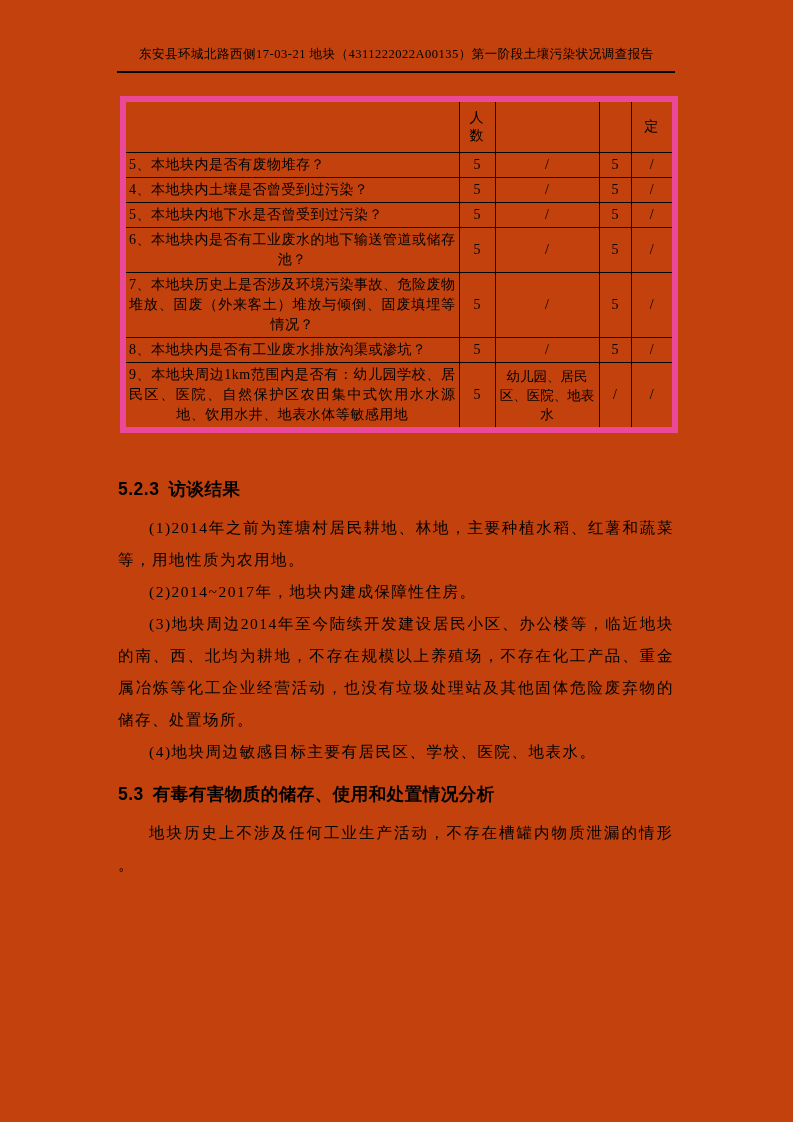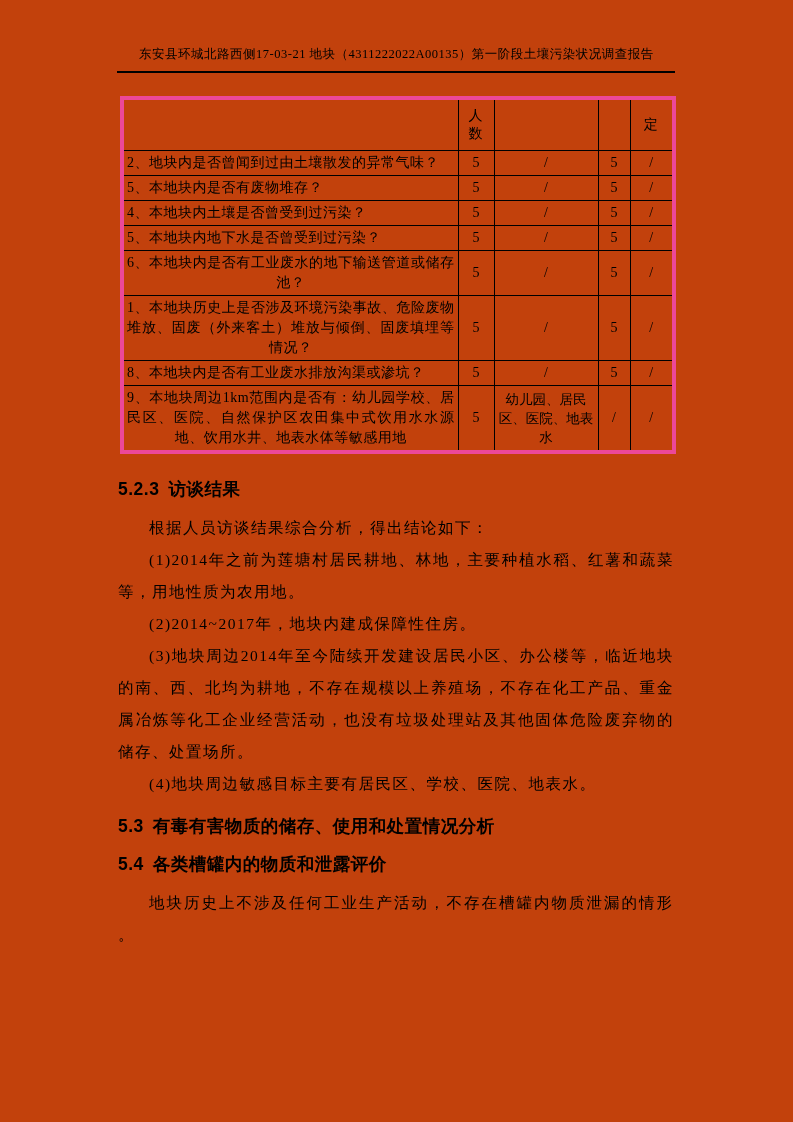--- a/index.html
+++ b/index.html
@@ -23,21 +23,21 @@
   .header-rule {
     position:absolute; top:71px; left:117px; width:558px;
     border-top:2px solid #000; height:0;
   }
 
   
   .table-wrap { position:absolute; top:96px; left:120px; width:552px; }
   table.survey {
     border-collapse:collapse; table-layout:fixed;
     width:552px;
-    border:4px solid #ec4899;
+    border:6px solid #ec4899;
     font-size:14px;
   }
   table.survey td {
     border:1px solid #000;
     vertical-align:middle;
     overflow:hidden;
   }
   table.survey tr.hdr td { padding:7px 3px; text-align:center; letter-spacing:1px; }
   td.q  { padding:2px 3px; line-height:20px; text-align:left; letter-spacing:0.5px; }
   td.q.jc { text-align:justify; text-align-last:center; }
@@ -93,27 +93,20 @@
       <tbody>
         <tr class="hdr">
           <td></td>
           <td>人数</td>
           <td></td>
           <td></td>
           <td>定</td>
         </tr>
 
         <tr>
-          <td class="q">2、地块内是否曾闻到过由土壤散发的异常气味？</td>
-          <td class="c">5</td>
-          <td class="c">/</td>
-          <td class="c">5</td>
-          <td class="c">/</td>
-        </tr>
-        <tr>
           <td class="q">5、本地块内是否有废物堆存？</td>
           <td class="c">5</td>
           <td class="c">/</td>
           <td class="c">5</td>
           <td class="c">/</td>
         </tr>
         <tr>
           <td class="q">4、本地块内土壤是否曾受到过污染？</td>
           <td class="c">5</td>
           <td class="c">/</td>
@@ -128,21 +121,21 @@
           <td class="c">/</td>
         </tr>
         <tr>
           <td class="q jc">6、本地块内是否有工业废水的地下输送管道或储存池？</td>
           <td class="c">5</td>
           <td class="c">/</td>
           <td class="c">5</td>
           <td class="c">/</td>
         </tr>
         <tr>
-          <td class="q jc">1、本地块历史上是否涉及环境污染事故、危险废物堆放、固废（外来客土）堆放与倾倒、固废填埋等情况？</td>
+          <td class="q jc">7、本地块历史上是否涉及环境污染事故、危险废物堆放、固废（外来客土）堆放与倾倒、固废填埋等情况？</td>
           <td class="c">5</td>
           <td class="c">/</td>
           <td class="c">5</td>
           <td class="c">/</td>
         </tr>
         <tr>
           <td class="q">8、本地块内是否有工业废水排放沟渠或渗坑？</td>
           <td class="c">5</td>
           <td class="c">/</td>
           <td class="c">5</td>
@@ -157,31 +150,27 @@
         </tr>
       </tbody>
     </table>
   </div>
 
   <div class="content">
 
     <h3>
       <span class="hnum">5.2.3</span><span>访谈结果</span>
     </h3>
-    <p>根据人员访谈结果综合分析，得出结论如下：</p>
     <p>(1)2014年之前为莲塘村居民耕地、林地，主要种植水稻、红薯和蔬菜等，用地性质为农用地。</p>
     <p>(2)2014~2017年，地块内建成保障性住房。</p>
     <p>(3)地块周边2014年至今陆续开发建设居民小区、办公楼等，临近地块的南、西、北均为耕地，不存在规模以上养殖场，不存在化工产品、重金属冶炼等化工企业经营活动，也没有垃圾处理站及其他固体危险废弃物的储存、处置场所。</p>
     <p>(4)地块周边敏感目标主要有居民区、学校、医院、地表水。</p>
 
     <h3 class="sub">
       <span class="hnum">5.3</span><span>有毒有害物质的储存、使用和处置情况分析</span>
     </h3>
 
-    <h3 class="sub">
-      <span class="hnum">5.4</span><span>各类槽罐内的物质和泄露评价</span>
-    </h3>
     <p class="loose">地块历史上不涉及任何工业生产活动，不存在槽罐内物质泄漏的情形。</p>
 
   </div>
 
 
 </div>
 
 </body></html>

